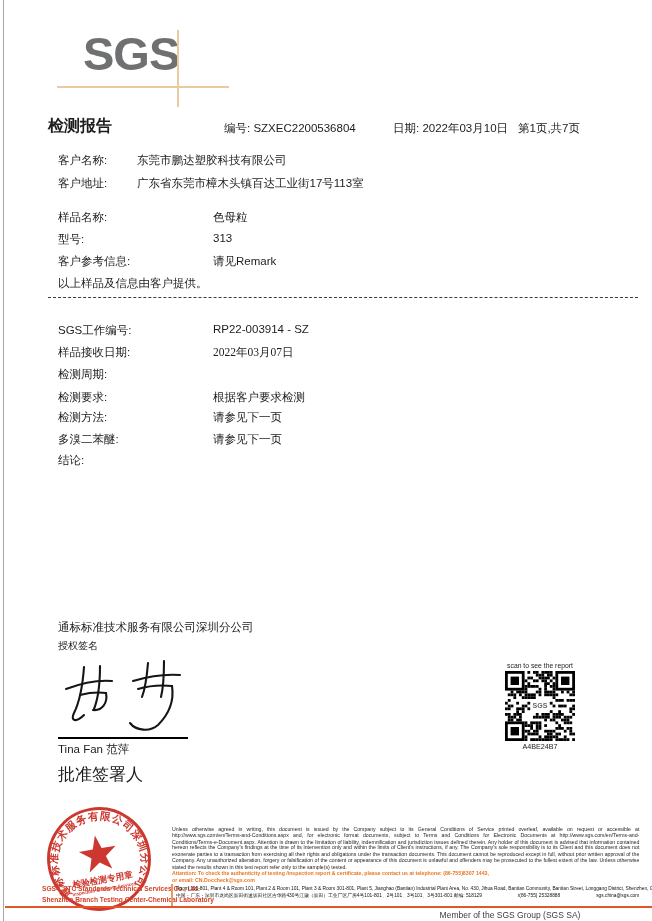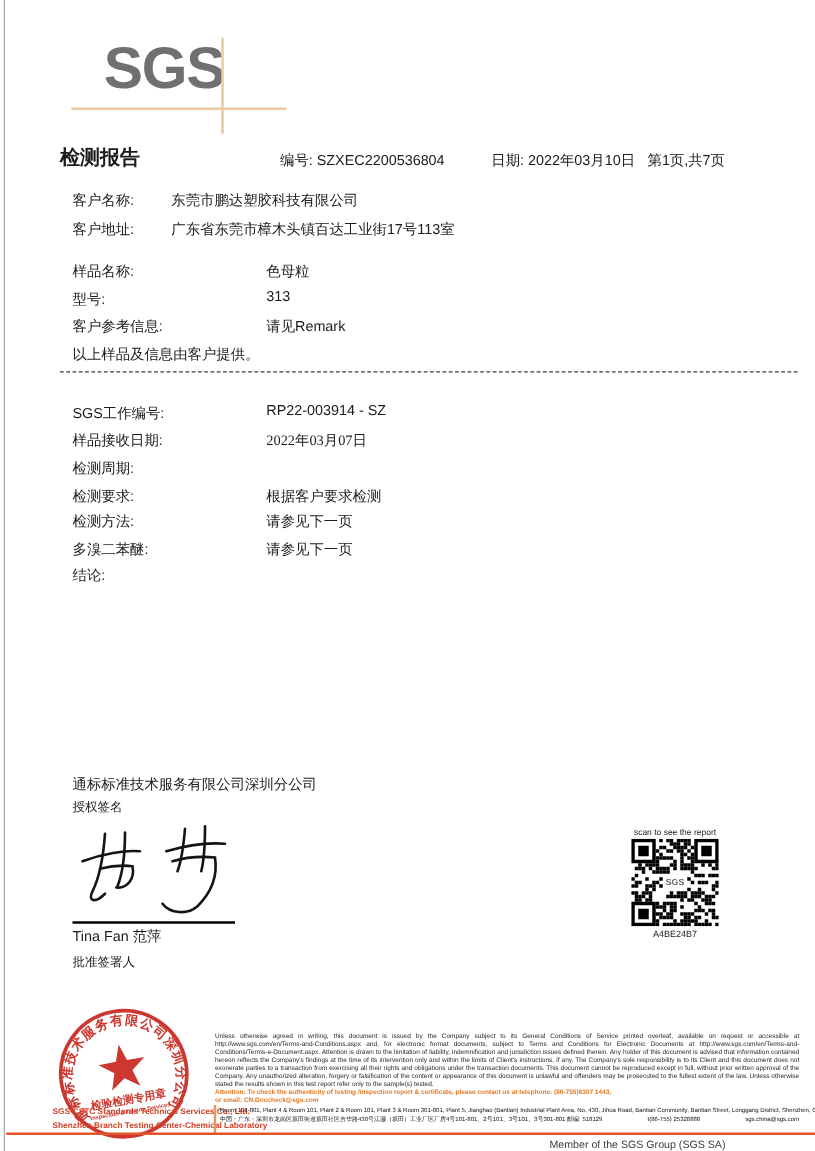--- a/index.html
+++ b/index.html
@@ -15,21 +15,21 @@
   .row-label{left:58px;font-size:11.5px;}
   .row-value{font-size:11.5px;}
   .vcol1{left:137px;}
   .vcol2{left:213px;}
   .dashes{left:48px;top:297px;width:590px;border-top:1.5px dashed #3a3a3a;height:0;}
   .concl{left:213px;top:450px;width:390px;font-size:11.5px;line-height:17.2px;}
   .sig-company{left:58px;top:620px;font-size:11.5px;}
   .sig-auth{left:58px;top:599px;font-size:10px;margin-top:40px;}
   .sig-line{left:58px;top:737px;width:130px;height:1.5px;background:#000;}
   .signer{left:58px;top:742px;font-size:11.5px;}
-  .signer-title{left:58px;top:763px;font-size:10px;}
+  .signer-title{left:58px;top:763px;font-size:17px;}
   .qr-caption{left:500px;top:662px;width:80px;text-align:center;font-size:8px;transform:scale(.85);transform-origin:center top;color:#222;}
   .qr-box{left:505px;top:671px;width:70px;height:70px;}
   .qr-code-text{left:500px;top:743px;width:80px;text-align:center;font-size:8px;transform:scale(.9);transform-origin:center top;color:#222;}
   .micro{transform:scale(.65);transform-origin:0 0;}
   .disclaimer-wrap{left:172px;top:826px;width:468px;}
   .disclaimer{width:719px;font-size:8px;line-height:1.22;text-align:justify;color:#262626;}
   .attention{width:719px;font-size:8px;line-height:1.25;color:#e87722;font-weight:700;margin-top:1px;}
   .addr-wrap{left:176px;top:885px;width:464px;}
   .addr-inner{width:772px;transform:scale(.6);transform-origin:0 0;font-size:8px;color:#111;}
   .addr-line{display:flex;justify-content:space-between;line-height:1.55;white-space:nowrap;}

